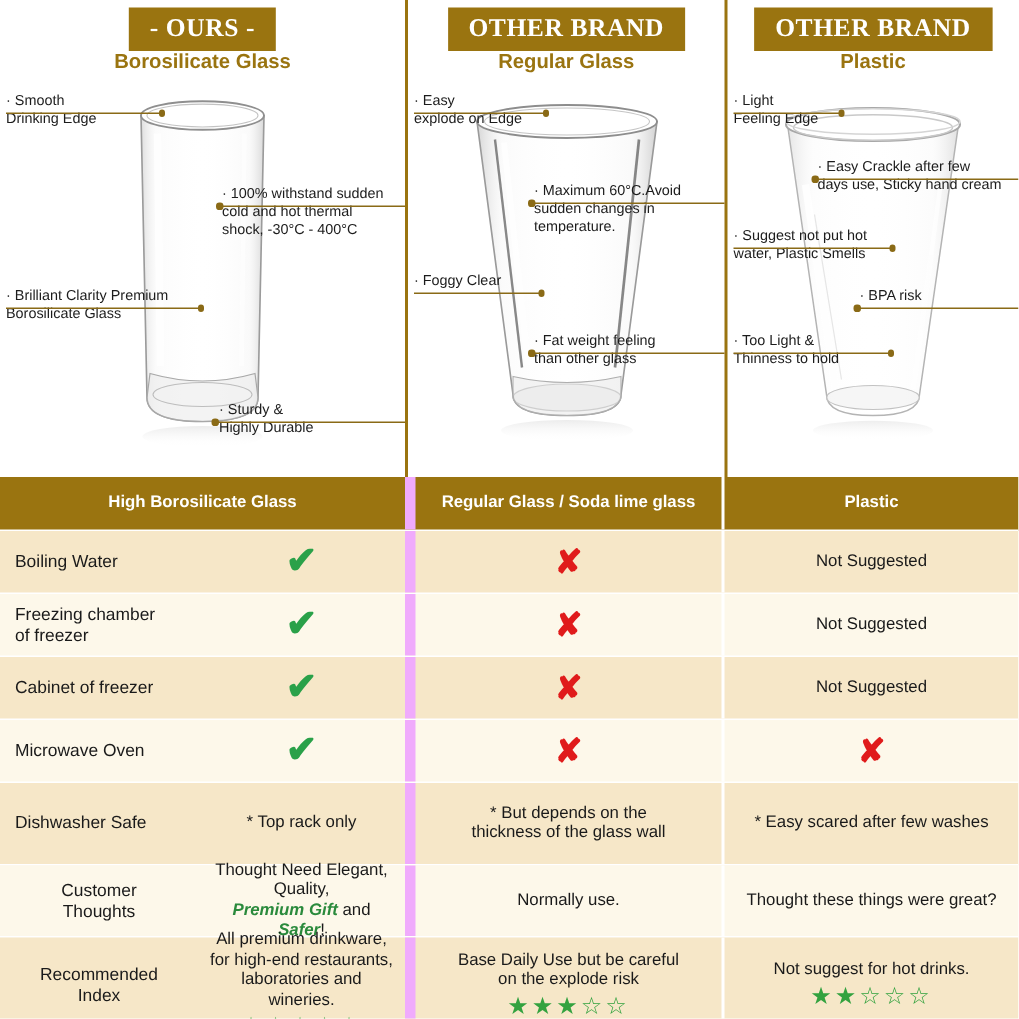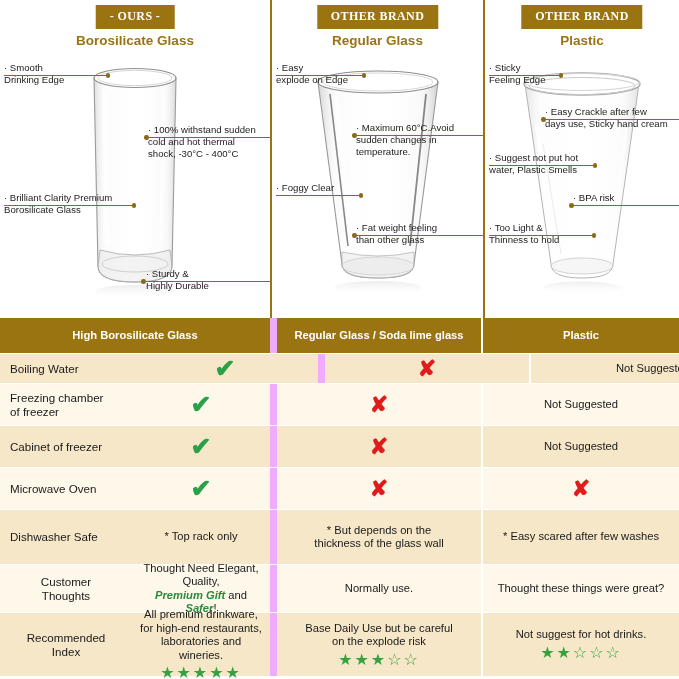--- a/index.html
+++ b/index.html
@@ -20,21 +20,21 @@
 
   .panel { position: absolute; top: 0; height: 318px; }
   .panel.p1 { left: 0;     width: 270px; }
   .panel.p2 { left: 272px; width: 211px; }
   .panel.p3 { left: 485px; width: 194px; }
 
   .badge {
     position: absolute; top: 5px; left: 50%; transform: translateX(-50%);
     background: #9a7410; color: #ffffff;
     font-family: "Liberation Serif", serif;
-    font-weight: bold; font-size: 12px; letter-spacing: .4px;
+    font-weight: bold; font-size: 17px; letter-spacing: .4px;
     padding: 4px 14px 5px; white-space: nowrap;
   }
   .subtitle {
     position: absolute; top: 33px; left: 50%; transform: translateX(-50%);
     color: #9a7410; font-weight: bold; font-size: 13.5px; white-space: nowrap;
   }
 
   
   .glass-wrap { position: absolute; bottom: 4px; left: 50%; transform: translateX(-50%); }
 
@@ -226,21 +226,21 @@
           <ellipse cx="75" cy="18" rx="58" ry="8.5" fill="none" stroke="#d5d5d5" stroke-width="1"></ellipse>
           <ellipse cx="75" cy="202" rx="31" ry="8" fill="#f0f0f0" fill-opacity=".6" stroke="#c2c2c2" stroke-width=".7"></ellipse>
           <path d="M30 60 L50 196" stroke="#ffffff" stroke-width="5" opacity=".8"></path>
           <path d="M120 60 L102 196" stroke="#ffffff" stroke-width="3" opacity=".65"></path>
           <path d="M36 80 L54 190" stroke="#dcdcdc" stroke-width=".8" opacity=".7"></path>
           <ellipse cx="75" cy="224" rx="40" ry="6.5" fill="url(#refl3)"></ellipse>
         </svg>
       </div>
 
       <div class="callout" style="left:4px; top:62px;">
-        <span class="txt">· Sticky</span>
+        <span class="txt">· Light</span>
         <span class="txt">Feeling Edge</span>
       </div>
       <div class="leader to-right" style="left:4px; top:75px; width:72px;"></div>
 
       <div class="callout" style="left:60px; top:106px;">
         <span class="txt">· Easy Crackle after few</span>
         <span class="txt">days use, Sticky hand cream</span>
       </div>
       <div class="leader to-left" style="left:58px; top:119px; width:136px;"></div>
 
@@ -265,21 +265,21 @@
 
   <div class="table">
 
     <div class="trow hdr">
       <div class="tcell hc1">High Borosilicate Glass</div>
       <div class="tcell c2">Regular Glass / Soda lime glass</div>
       <div class="tcell c3">Plastic</div>
     </div>
 
     <div id="rows">
-        <div class="trow band-a" style="height: 30px; gap: 24px;">
+        <div class="trow band-a" style="height: 42px;">
           <div class="tcell c0 rowlabel">Boiling Water</div>
           <div class="tcell c1">
             <span class="check">✔</span>
           </div>
           <div class="tcell c2">
             <span class="cross">✘</span>
           </div>
           <div class="tcell c3">
             <div>Not Suggested</div>
           </div>

